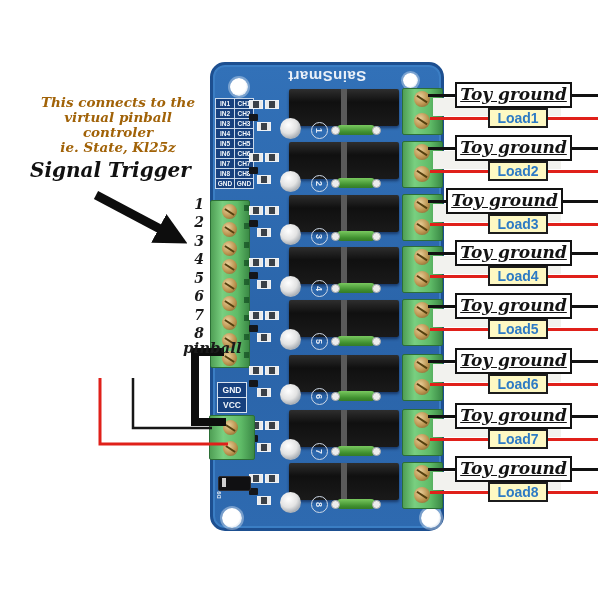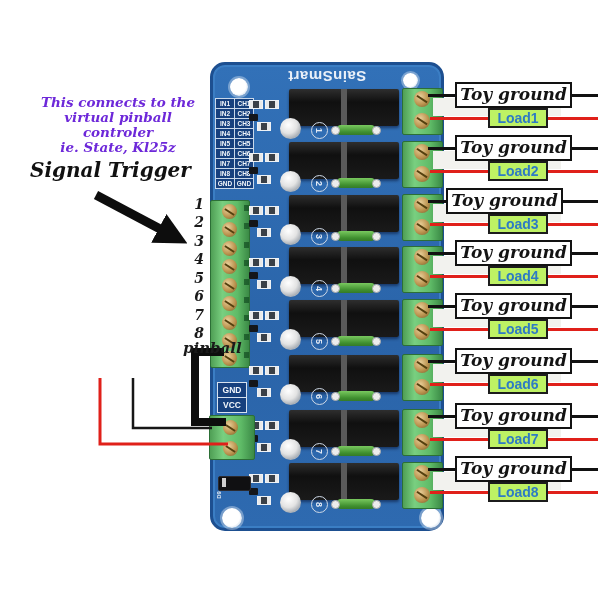--- a/index.html
+++ b/index.html
@@ -1,21 +1,21 @@
 <!DOCTYPE html>
 <html><head>
 <meta charset="utf-8">
 <style>
   html,body{margin:0;padding:0;background:#fff;}
   .page{position:relative;width:600px;height:600px;background:#ffffff;overflow:hidden;
         font-family:"Liberation Sans",sans-serif;}
 
   
   .note{position:absolute;left:28px;top:95px;width:180px;text-align:center;
-        font:700 italic 13.5px/1.12 "DejaVu Serif",serif;color:#6d28d9;}
+        font:700 italic 13.5px/1.12 "DejaVu Serif",serif;color:#a16207;}
   .signal{position:absolute;left:30px;top:158px;width:176px;
         font:700 italic 20px "DejaVu Serif",serif;color:#111;}
   .pin-num{position:absolute;width:16px;text-align:right;left:188px;
         font:700 italic 14px "DejaVu Serif",serif;color:#1a1a1a;z-index:7;}
   .ground-lbl{position:absolute;left:183px;top:339px;
         font:700 italic 15px "DejaVu Serif",serif;color:#1a1a1a;z-index:7;}
   .iv-box{position:absolute;left:57px;top:331px;width:112px;height:45px;
         background:#f7f7f3;border:2px solid #8f8f8f;border-radius:2px;
         box-shadow:1px 1px 2px rgba(0,0,0,.18);z-index:6;
         font:400 17px/1.25 "Liberation Sans",sans-serif;color:#4a8fc7;
@@ -77,22 +77,22 @@
   .d9{position:absolute;left:2px;top:427px;font:700 6px "Liberation Sans",sans-serif;
         color:#dde6f0;transform:rotate(-90deg);}
 
   
   .annrow{position:absolute;left:0;width:600px;height:0;z-index:6;}
   .band{position:absolute;left:433px;top:2px;width:128px;height:18px;background:#f2f2ee;}
   .wire-blk{position:absolute;left:428px;top:-2px;width:170px;height:3px;background:#111;}
   .wire-red{position:absolute;left:430px;top:21px;width:168px;height:3px;background:#e0201a;}
   .toybox{position:absolute;left:455px;top:-14px;width:117px;height:26px;background:#fff;
         border:2px solid #121212;box-sizing:border-box;text-align:center;
-        font:700 italic 17px/21px "DejaVu Serif",serif;color:#131313;}
-  .loadbox{position:absolute;left:488px;top:12px;width:60px;height:20px;background:#bef264;
+        font:700 italic 17px/21px "DejaVu Serif",serif;color:#131313;text-decoration:underline;}
+  .loadbox{position:absolute;left:488px;top:12px;width:60px;height:20px;background:#fef9c3;
         border:2px solid #1c1c1c;box-sizing:border-box;text-align:center;
         font:700 14px/16px "Liberation Sans",sans-serif;color:#2e7bc4;}
 
   .wires{position:absolute;left:0;top:0;z-index:5;pointer-events:none;}
 </style>
 </head>
 <body>
 
 <div class="page">
 

